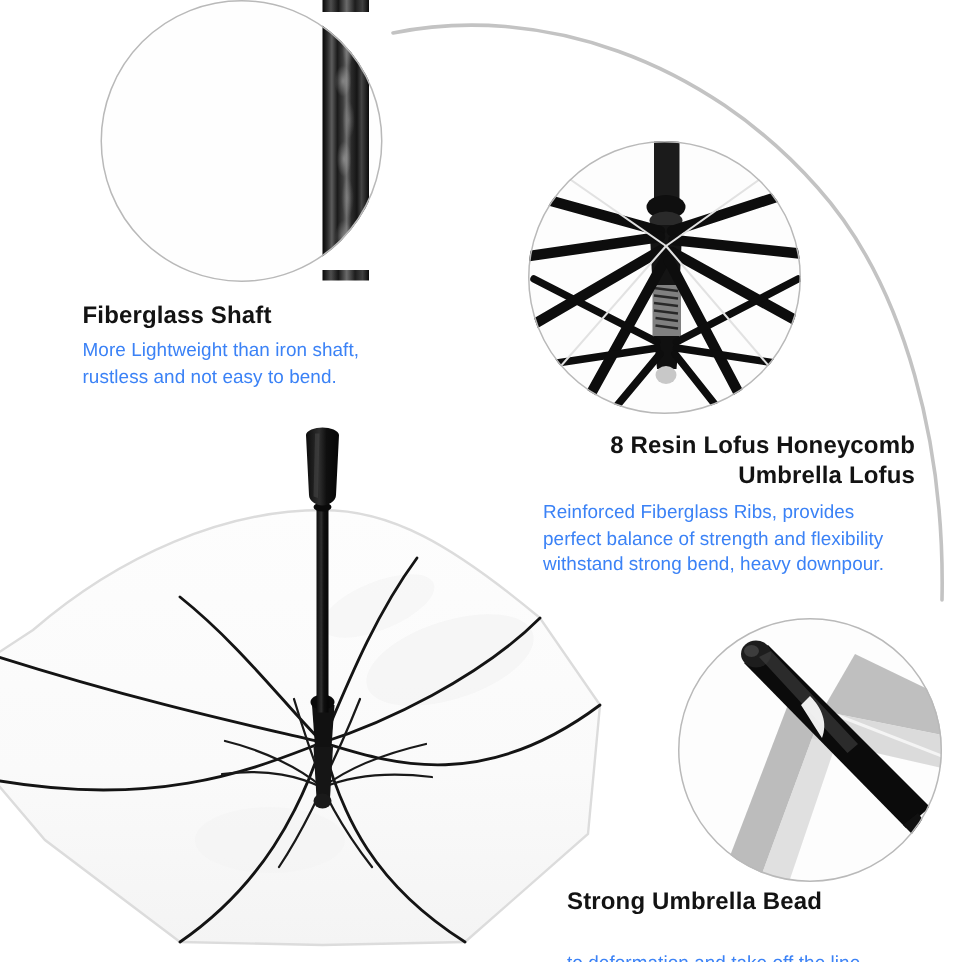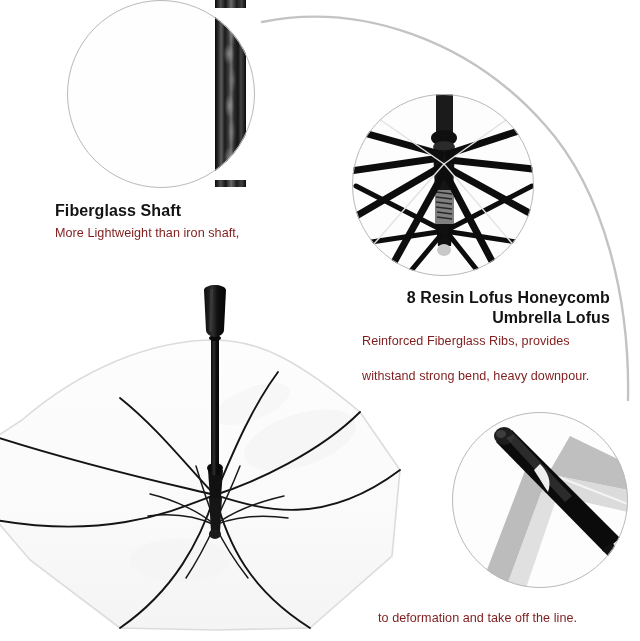--- a/index.html
+++ b/index.html
@@ -109,21 +109,21 @@
   .block .title {
     font-size: 16px;
     font-weight: bold;
     color: #131313;
     line-height: 19px;
     margin: 0 0 5px 0;
     letter-spacing: .1px;
   }
   .block .body {
     font-size: 12.6px;
-    color: #7f1d1d;
+    color: #3b82f6;
     line-height: 17.5px;
     margin: 0;
     letter-spacing: .05px;
   }
 
   #block-shaft { left: 55px; top: 201px; width: 240px; }
   #block-honeycomb { left: 362px; top: 288px; width: 248px; }
   #block-honeycomb .title { text-align: right; line-height: 20px; }
   #block-bead { left: 378px; top: 592px; width: 262px; }
 
@@ -331,35 +331,37 @@
                C 224,334 219,337 215,337
                C 211,337 206,334 206,330 Z" fill="url(#gripGrad)"></path>
       <path d="M 210,289 L 213,289 L 212,332 L 209,331 Z" fill="#4a4a4a" opacity="0.5"></path>
     </g>
   </svg>
 
   <div class="block" id="block-shaft">
     <p class="title">Fiberglass Shaft</p>
     <p class="body">
       <span>More Lightweight than iron shaft,</span><br>
+      <span>rustless and not easy to bend.</span>
     </p>
   </div>
 
   <div class="block" id="block-honeycomb">
     <p class="title">
       <span>8 Resin Lofus Honeycomb</span><br>
       <span>Umbrella Lofus</span>
     </p>
     <p class="body">
       <span>Reinforced Fiberglass Ribs, provides</span><br>
-      <br>
+      <span>perfect balance of strength and flexibility</span><br>
       <span>withstand strong bend, heavy downpour.</span>
     </p>
   </div>
 
   <div class="block" id="block-bead">
+    <p class="title">Strong Umbrella Bead</p>
     <p class="body">
       <br>
       <span>to deformation and take off the line.</span>
     </p>
   </div>
 
 </div>
 
 </body></html>

